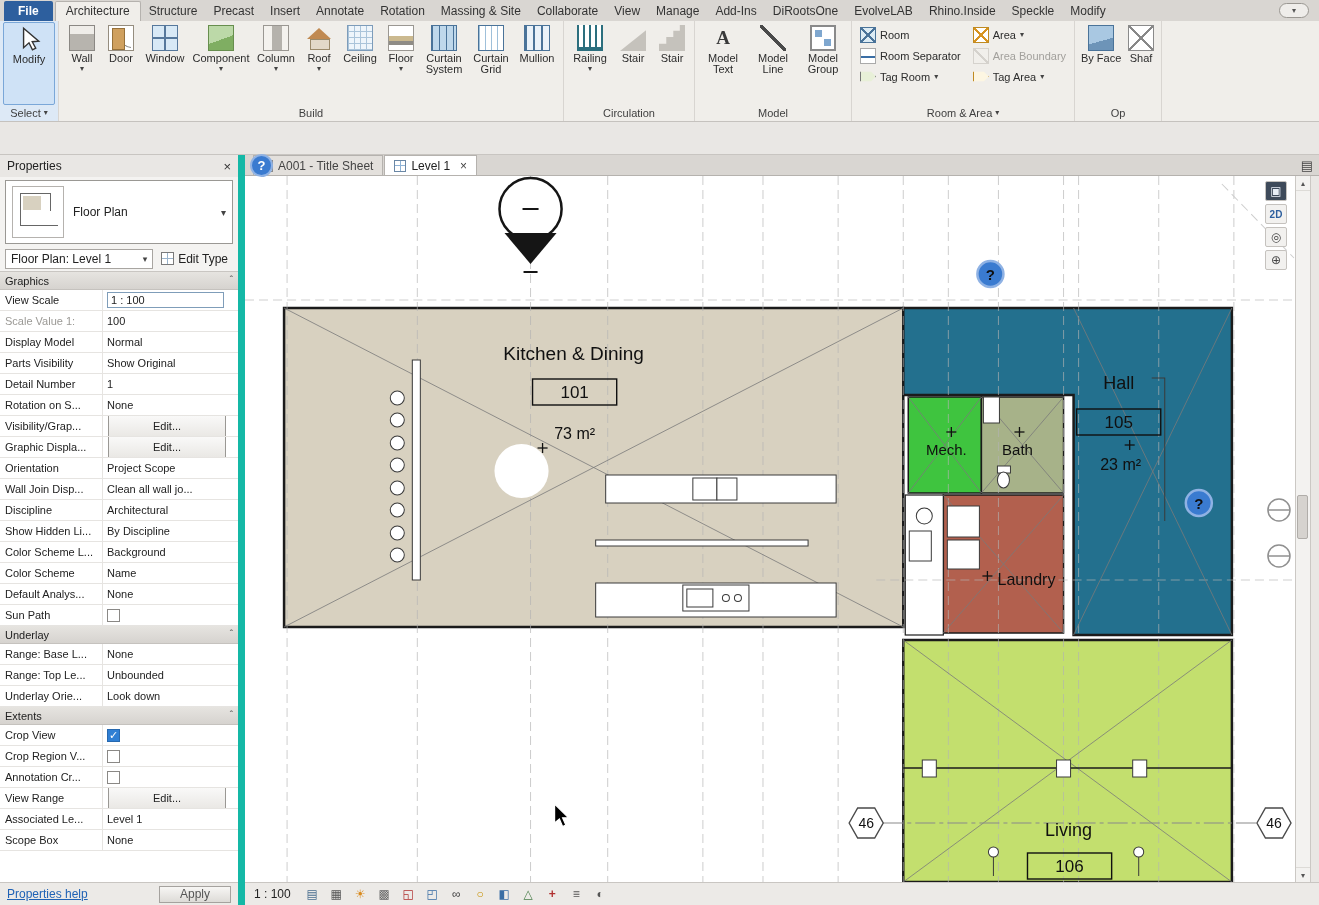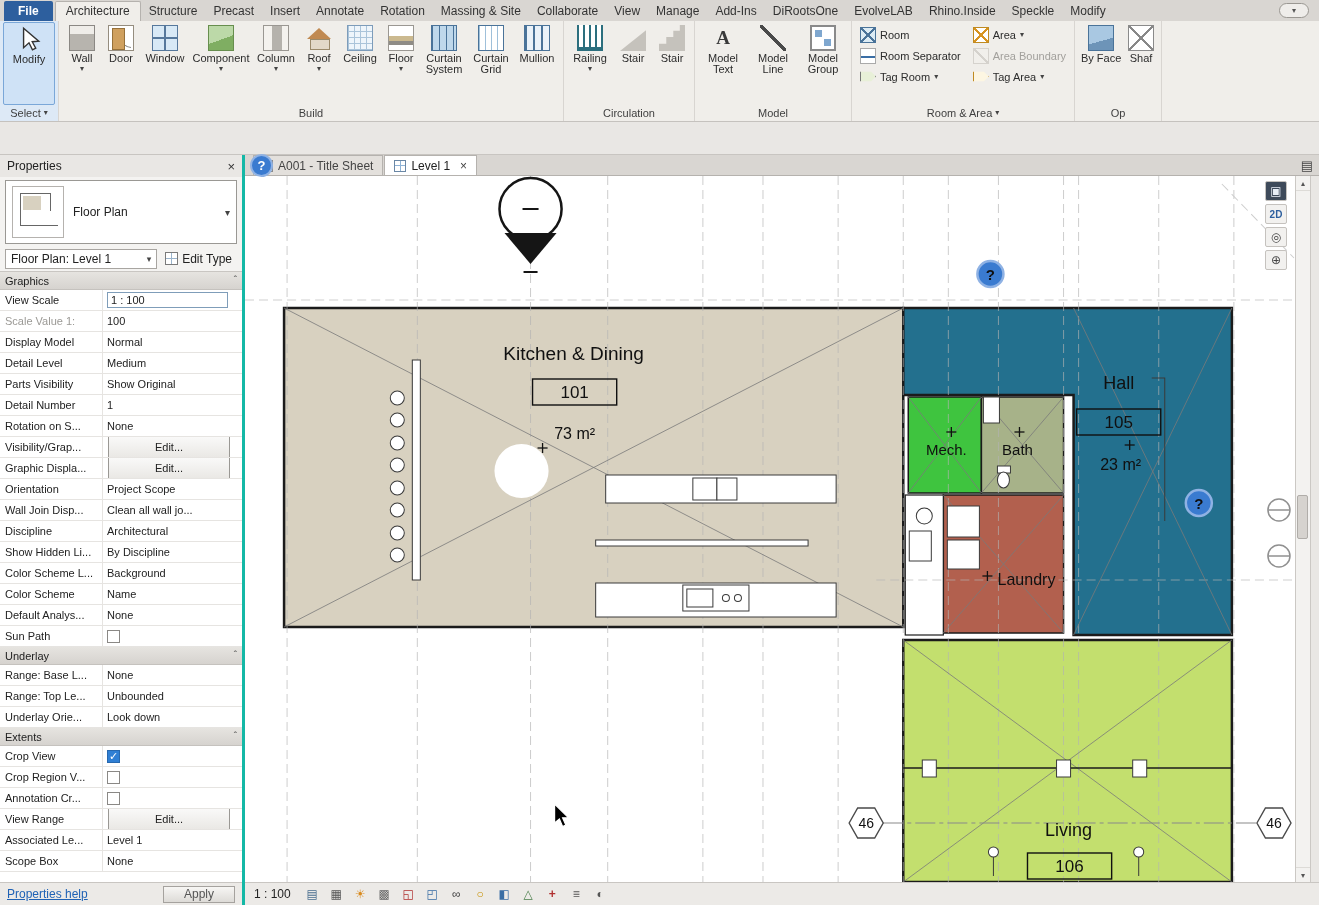--- a/index.html
+++ b/index.html
@@ -65,21 +65,21 @@
 .si-tag-area{background:#fdf6e2;border:1px solid #c08a20;clip-path:polygon(0 20%,70% 20%,100% 50%,70% 80%,0 80%);}
 .mod-svg{width:26px;height:26px;}
 
 
 .options-bar{height:33px;background:#e9e7e4;border-bottom:1px solid #c8c5c1;flex:none;}
 
 
 .main{flex:1;display:flex;min-height:0;}
 
 
-.props{width:245px;flex:none;display:flex;flex-direction:column;background:#f4f3f1;border-right:3px solid #14b8a6;}
+.props{width:245px;flex:none;display:flex;flex-direction:column;background:#f4f3f1;border-right:7px solid #14b8a6;}
 .props-head{height:22px;display:flex;align-items:center;padding:0 7px;font-size:12px;background:#e9e7e4;flex:none;}
 .phx{margin-left:auto;font-size:13px;color:#333;}
 .type-box{margin:3px 5px;background:#fff;border:1px solid #9a9894;height:64px;display:flex;align-items:center;gap:9px;padding:4px 6px;flex:none;}
 .thumb{width:52px;height:52px;border:1px solid #b5b2ae;flex:none;background:
  linear-gradient(#666,#666) 7px 6px/30px 1px no-repeat,
  linear-gradient(#666,#666) 7px 6px/1px 32px no-repeat,
  linear-gradient(#666,#666) 7px 38px/38px 1px no-repeat,
  linear-gradient(#666,#666) 37px 6px/1px 18px no-repeat,
  linear-gradient(#d8d1c0,#d8d1c0) 10px 9px/18px 14px no-repeat,#fff;}
 .type-name{font-size:12px;color:#222;}
@@ -374,26 +374,20 @@
         <div class="prow">
             <div class="plabel dim">Scale Value 1:</div>
             <div class="pval">
               <span>100</span>
             </div>
           </div>
         <div class="prow">
             <div class="plabel">Display Model</div>
             <div class="pval">
               <span>Normal</span>
-            </div>
-          </div>
-        <div class="prow">
-            <div class="plabel">Detail Level</div>
-            <div class="pval">
-              <span>Medium</span>
             </div>
           </div>
         <div class="prow">
             <div class="plabel">Parts Visibility</div>
             <div class="pval">
               <span>Show Original</span>
             </div>
           </div>
         <div class="prow">
             <div class="plabel">Detail Number</div>

